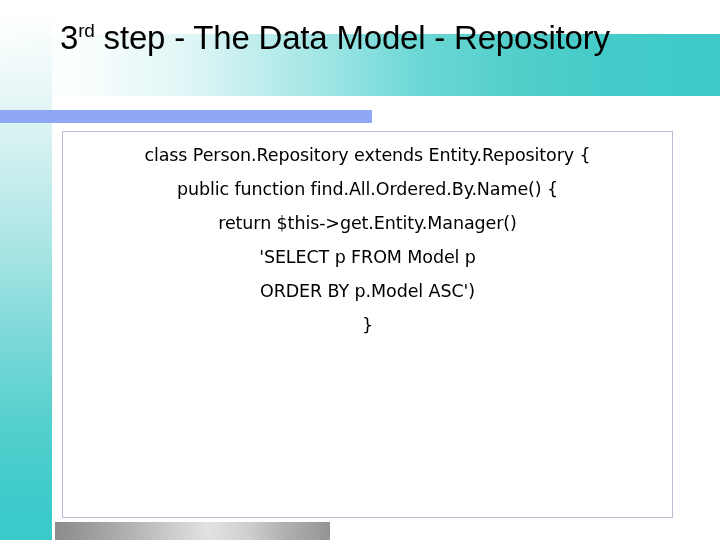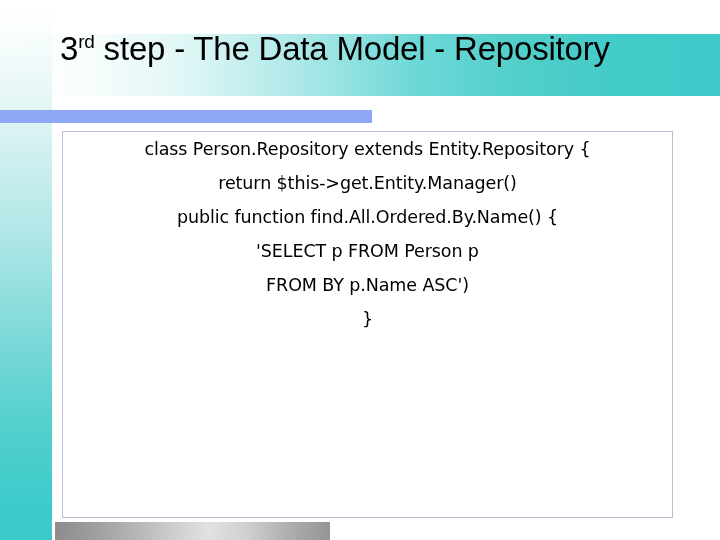--- a/index.html
+++ b/index.html
@@ -68,39 +68,38 @@
     position: absolute;
     left: 60px;
     top: 18px;
     width: 620px;
     color: #000000;
     font-size: 33px;
     line-height: 40px;
     font-weight: 400;
     letter-spacing: -0.2px;
     white-space: pre-wrap;
-    margin-top: 11px;
   }
   #title .sup {
     font-size: 19px;
     vertical-align: super;
     line-height: 0;
   }
 
   
   #code-box {
     position: absolute;
     left: 62px;
     top: 131px;
     width: 611px;
     height: 387px;
     box-sizing: border-box;
     border: 1px solid #b9bed2;
     background: #ffffff;
-    padding-top: 0;
+    padding-top: 6px;
   }
   .code-line {
     color: #000000;
     font-family: "DejaVu Sans", sans-serif;
     font-size: 17.5px;
     line-height: 34px;
     white-space: pre;
     text-align: center;
     letter-spacing: -0.1px;
   }
@@ -131,22 +130,22 @@
   <div id="left-strip"></div>
 
   <div id="title-band"></div>
 
   <div id="accent-bar"></div>
 
   <div id="title"><span>3</span><span class="sup">rd</span><span> step - The Data Model - Repository</span></div>
 
   <div id="code-box">
     <div class="code-line">class Person.Repository extends Entity.Repository {</div>
+    <div class="code-line">public function find.All.Ordered.By.Name() {</div>
     <div class="code-line">return $this-&gt;get.Entity.Manager()</div>
-    <div class="code-line">public function find.All.Ordered.By.Name() {</div>
-    <div class="code-line">'SELECT p FROM Person p</div>
-    <div class="code-line">FROM BY p.Name ASC')</div>
+    <div class="code-line">'SELECT p FROM Model p</div>
+    <div class="code-line">ORDER BY p.Model ASC')</div>
     <div class="code-line">}</div>
   </div>
 
   <div id="footer-bar"></div>
 
 </div>
 
 </body></html>

